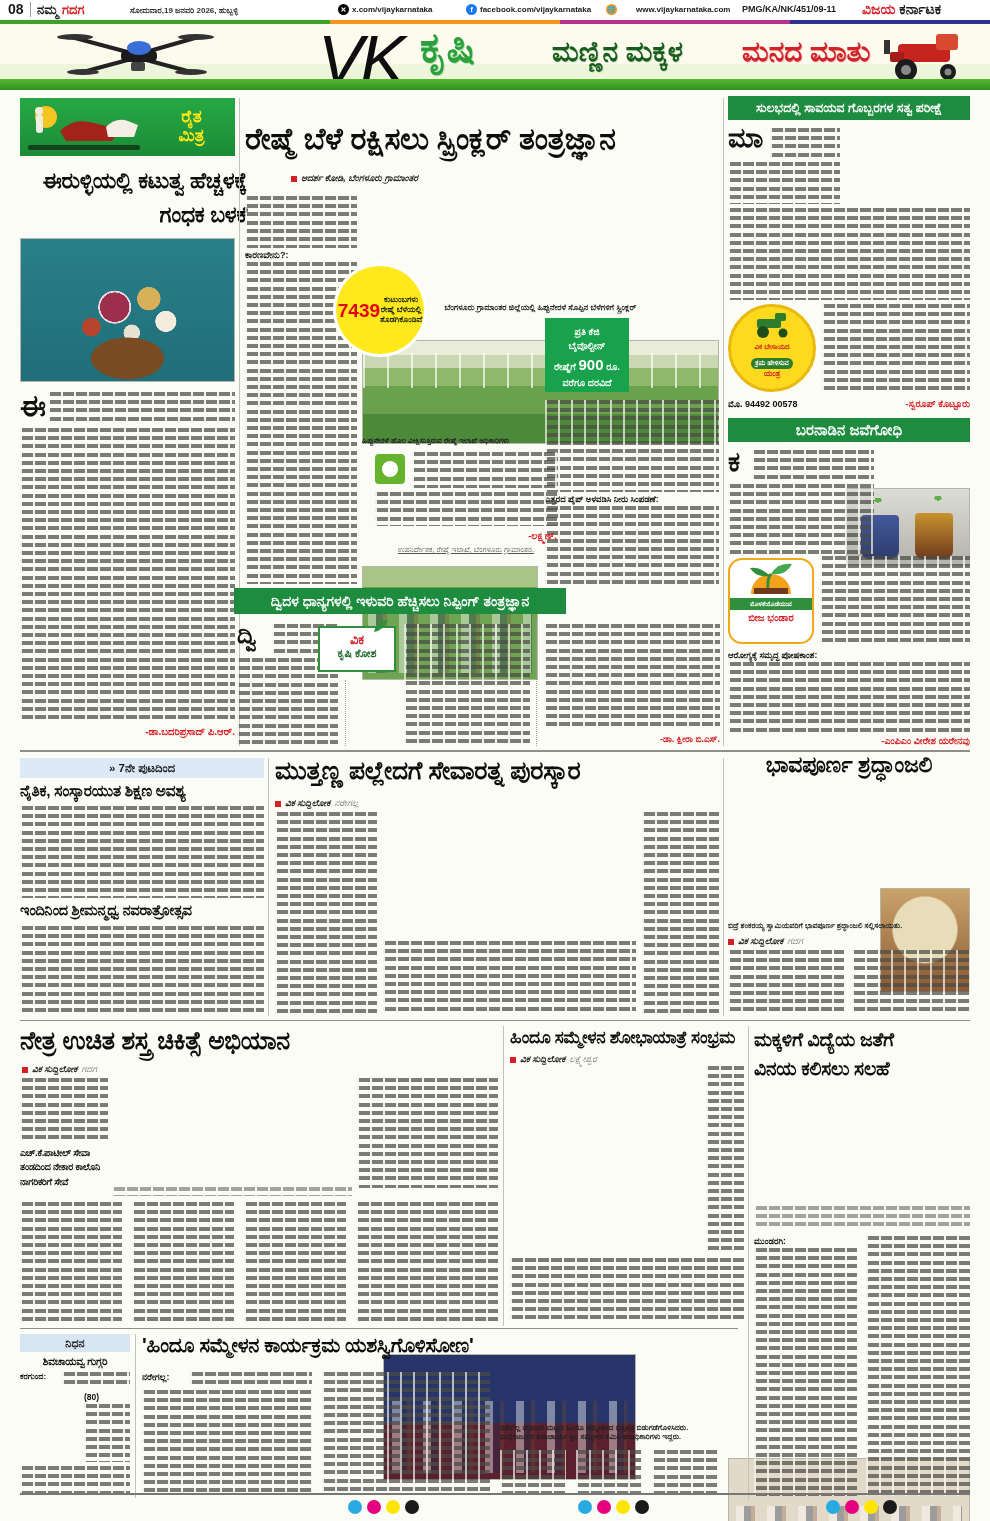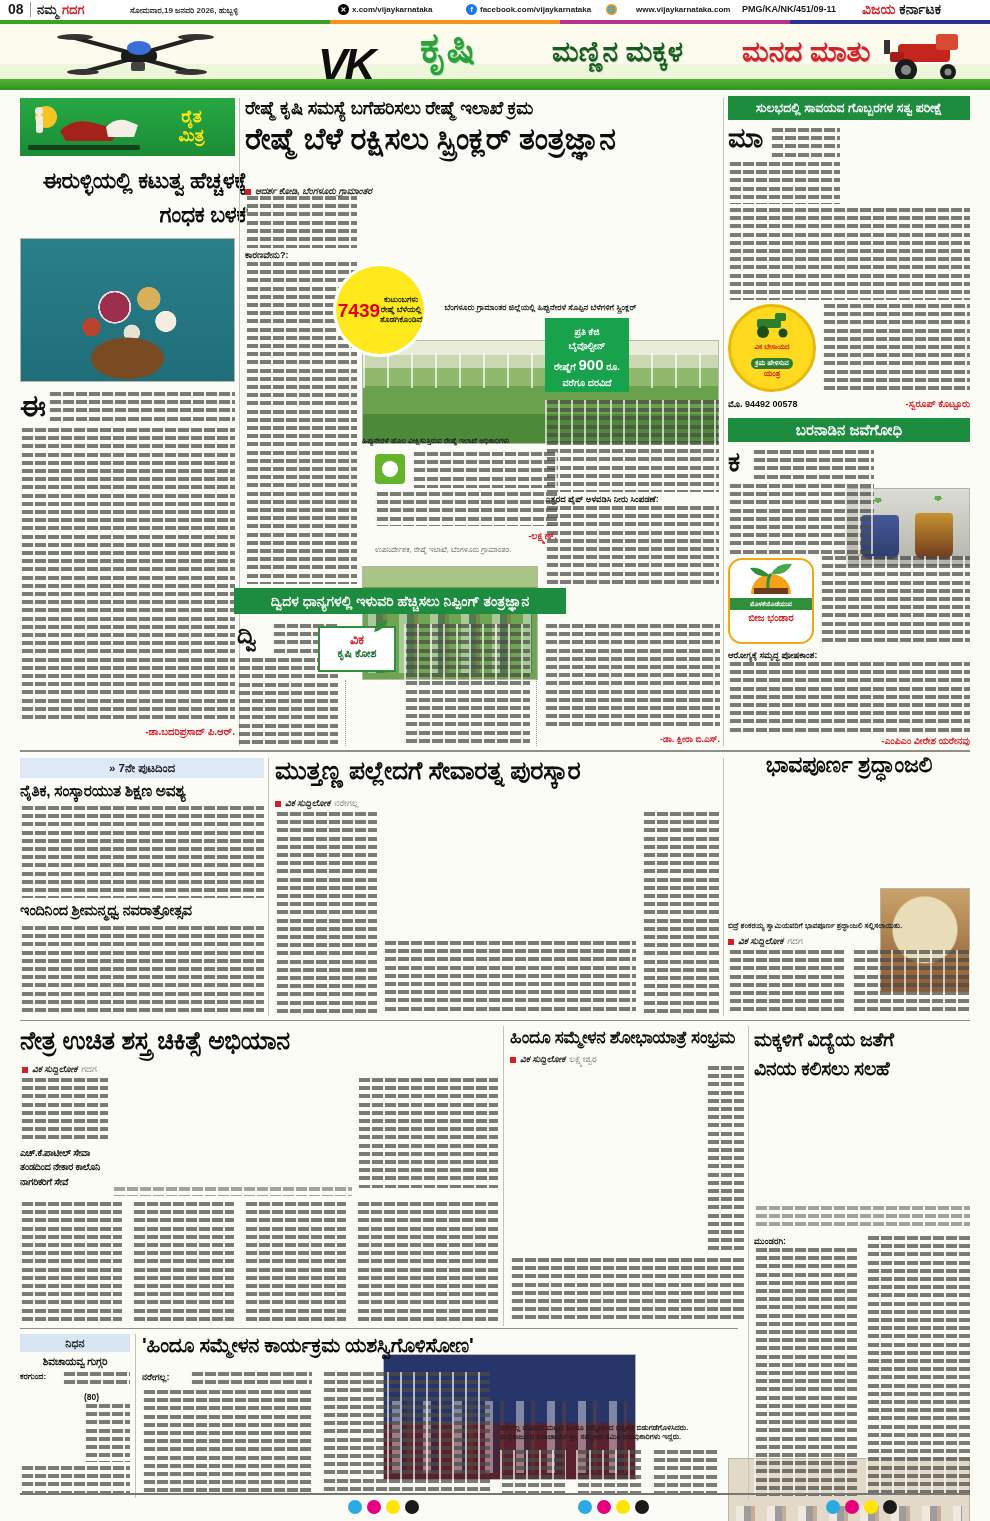--- a/index.html
+++ b/index.html
@@ -12,21 +12,21 @@
       repeating-linear-gradient(180deg,#4c4c46 0 4px, transparent 4px 8.2px);
       opacity:.72;}
   .skel.lite{opacity:.5;}
   .hl{font-weight:800;color:#0d0d0d;letter-spacing:-.3px;}
   .greenbar{background:#1d8c3f;color:#fff;font-weight:800;display:flex;align-items:center;justify-content:center;}
   .vr{width:1px;background:#c3c3b6;}
   .hrule{background:#8f8f85;}
   .byline{display:flex;align-items:center;gap:4px;font-size:9px;}
   .bysq{width:6px;height:6px;background:#d51f26;display:inline-block;flex:0 0 auto;}
   .byb{font-weight:800;font-style:italic;color:#222;}
-  .byl{color:#777;text-align:right;}
+  .byl{color:#777;font-style:italic;text-align:right;}
   .sig{color:#d51f26;font-weight:800;text-align:right;}
   .cap{font-weight:700;color:#222;line-height:1.25;}
   .photo{position:relative;overflow:hidden;border:1px solid #b5b5a8;}
   .figs::after{content:"";position:absolute;left:3%;right:3%;bottom:5%;height:58%;
      background:repeating-linear-gradient(90deg, rgba(255,255,255,.75) 0 8px, rgba(32,46,76,.65) 8px 15px, rgba(122,72,40,.55) 15px 19px, transparent 19px 31px);
      opacity:.55;}
   .mist::before{content:"";position:absolute;left:0;right:0;top:12%;height:34%;
      background:repeating-linear-gradient(90deg, rgba(255,255,255,.85) 0 2px, transparent 2px 24px);opacity:.8;}
   .ph-onion{background:
      radial-gradient(60px 34px at 50% 84%,#7a4a22 0 60%,transparent 62%),
@@ -94,21 +94,21 @@
       <line x1="28" y1="44" x2="80" y2="30" stroke="#222" stroke-width="4"></line>
       <line x1="136" y1="44" x2="84" y2="30" stroke="#222" stroke-width="4"></line>
       <ellipse cx="20" cy="9" rx="18" ry="3" fill="#333"></ellipse>
       <ellipse cx="141" cy="9" rx="18" ry="3" fill="#333"></ellipse>
       <ellipse cx="28" cy="44" rx="16" ry="3" fill="#333"></ellipse>
       <ellipse cx="136" cy="44" rx="16" ry="3" fill="#333"></ellipse>
       <rect x="66" y="22" width="36" height="12" rx="5" fill="#1b1b1b"></rect>
       <ellipse cx="84" cy="20" rx="12" ry="7" fill="#3a6fd8"></ellipse>
       <rect x="76" y="34" width="14" height="9" rx="2" fill="#444"></rect>
     </svg>
-    <span class="abs" style="left:318px;top:-4px;font-size:44px;font-weight:700;font-style:italic;letter-spacing:-3px;color:#0e0e0e;margin-top:20px;">VK</span>
+    <span class="abs" style="left:318px;top:-4px;font-size:68px;font-weight:400;font-style:italic;letter-spacing:-3px;color:#0e0e0e;">VK</span>
     <span class="abs" style="left:420px;top:0px;font-size:42px;font-weight:800;color:#2ba03c;text-shadow:1px 1px 0 #b7e3b0;">ಕೃಷಿ</span>
     <span class="abs" style="left:552px;top:12px;font-size:28px;font-weight:800;color:#185c20;text-shadow:1px 1px 0 #cfe8c2;">ಮಣ್ಣಿನ ಮಕ್ಕಳ</span>
     <span class="abs" style="left:742px;top:12px;font-size:28px;font-weight:800;color:#d2232a;text-shadow:1px 1px 0 #f3cdbf;">ಮನದ ಮಾತು</span>
     <svg class="abs" style="left:880px;top:6px;" width="96" height="52" viewBox="0 0 96 52">
       <rect x="18" y="14" width="52" height="18" rx="4" fill="#c6241f"></rect>
       <rect x="56" y="4" width="22" height="16" rx="3" fill="#d84a32"></rect>
       <rect x="10" y="22" width="14" height="10" rx="2" fill="#a61b17"></rect>
       <circle cx="26" cy="40" r="11" fill="#1b1b1b"></circle>
         <circle cx="26" cy="40" r="5" fill="#888"></circle>
       <circle cx="68" cy="42" r="8" fill="#1b1b1b"></circle>
@@ -134,23 +134,22 @@
   </div>
   <div class="abs hl" style="left:32px;top:164px;width:215px;font-size:22px;line-height:1.55;text-align:right;">ಈರುಳ್ಳಿಯಲ್ಲಿ ಕಟುತ್ವ ಹೆಚ್ಚಳಕ್ಕೆ ಗಂಧಕ ಬಳಕೆ</div>
   <div class="abs photo ph-onion" style="left:20px;top:238px;width:215px;height:144px;"></div>
   <span class="abs dropcap" style="left:20px;top:390px;font-size:30px;">ಈ</span>
   <div class="abs skel" style="left:48px;top:392px;width:187px;height:32px;"></div>
   <div class="abs skel" style="left:20px;top:428px;width:215px;height:294px;"></div>
   <div class="abs sig" style="left:20px;top:726px;width:215px;font-size:10px;">-ಡಾ.ಬದರಿಪ್ರಸಾದ್ ಪಿ.ಆರ್.</div>
 
   <div class="abs vr" style="left:239px;top:98px;height:648px;"></div>
 
-  <div class="abs hl" style="left:245px;top:98px;width:476px;font-size:18px;">ರೇಷ್ಮೆ ಕೃಷಿ ಸಮಸ್ಯೆ ಬಗೆಹರಿಸಲು ರೇಷ್ಮೆ ಇಲಾಖೆ ಕ್ರಮ</div>
   <div class="abs hl" style="left:245px;top:122px;width:478px;font-size:30px;white-space:nowrap;">ರೇಷ್ಮೆ ಬೆಳೆ ರಕ್ಷಿಸಲು ಸ್ಪ್ರಿಂಕ್ಲರ್ ತಂತ್ರಜ್ಞಾನ</div>
-  <div class="abs byline" style="left:245px;top:186px;">
+  <div class="abs byline" style="left:245px;top:173px;padding-left:46px;">
     <span class="bysq"></span>
     <span class="byb">ಆದರ್ಶ ಕೋಡಿ, ಬೆಂಗಳೂರು ಗ್ರಾಮಾಂತರ</span>
   </div>
   <div class="abs skel" style="left:245px;top:196px;width:112px;height:52px;"></div>
   <span class="abs tinyhead" style="left:245px;top:250px;font-size:9px;">ಕಾರಣವೇನು?:</span>
   <div class="abs skel" style="left:245px;top:262px;width:112px;height:322px;"></div>
 
   <div class="abs photo ph-field mist" style="left:362px;top:196px;width:357px;height:104px;"></div>
   <div class="abs cap" style="left:362px;top:303px;width:357px;font-size:8px;text-align:center;">ಬೆಂಗಳೂರು ಗ್ರಾಮಾಂತರ ಜಿಲ್ಲೆಯಲ್ಲಿ ಹಿಪ್ಪುನೇರಳೆ ಸೊಪ್ಪಿನ ಬೆಳೆಗಳಿಗೆ ಸ್ಪ್ರಿಂಕ್ಲರ್</div>
 
@@ -177,21 +176,21 @@
   <span class="abs tinyhead" style="left:545px;top:494px;font-size:8.5px;">ಎತ್ತರದ ಪೈಪ್ ಅಳವಡಿಸಿ ನೀರು ಸಿಂಪಡಣೆ:</span>
   <div class="abs skel" style="left:545px;top:506px;width:174px;height:78px;"></div>
 
   <div class="abs" style="left:375px;top:452px;width:182px;height:130px;">
     <span style="position:absolute;left:0;top:2px;width:30px;height:30px;background:#66b32e;border-radius:4px;display:flex;align-items:center;justify-content:center;">
       <span style="width:16px;height:16px;background:#fff;border-radius:50%;display:block;"></span>
     </span>
     <div class="skel" style="position:absolute;left:37px;top:0;width:145px;height:36px;"></div>
     <div class="skel" style="position:absolute;left:0;top:40px;width:182px;height:34px;"></div>
     <div class="sig" style="position:absolute;left:0;top:78px;width:182px;font-size:9.5px;">-ಲಕ್ಷ್ಮಣ್,</div>
-    <div style="position:absolute;left:0;top:92px;width:182px;font-size:7.5px;color:#555;text-align:left;line-height:1.5;">ಉಪನಿರ್ದೇಶಕ, ರೇಷ್ಮೆ ಇಲಾಖೆ, ಬೆಂಗಳೂರು ಗ್ರಾಮಾಂತರ.</div>
+    <div style="position:absolute;left:0;top:92px;width:182px;font-size:7.5px;color:#555;text-align:center;line-height:1.5;text-decoration:underline;">ಉಪನಿರ್ದೇಶಕ, ರೇಷ್ಮೆ ಇಲಾಖೆ, ಬೆಂಗಳೂರು ಗ್ರಾಮಾಂತರ.</div>
   </div>
 
   <div class="abs greenbar" style="left:234px;top:588px;width:332px;height:26px;font-size:14px;">ದ್ವಿದಳ ಧಾನ್ಯಗಳಲ್ಲಿ ಇಳುವರಿ ಹೆಚ್ಚಿಸಲು ನಿಪ್ಪಿಂಗ್ ತಂತ್ರಜ್ಞಾನ</div>
   <span class="abs dropcap" style="left:237px;top:622px;font-size:24px;">ದ್ವಿ</span>
   <div class="abs skel" style="left:272px;top:624px;width:66px;height:30px;"></div>
   <div class="abs skel" style="left:237px;top:658px;width:101px;height:88px;"></div>
   <div class="abs badgebox" style="left:318px;top:626px;width:78px;height:46px;z-index:2;padding-top:5px;">
     <svg width="20" height="16" viewBox="0 0 20 16" style="position:absolute;right:2px;top:-10px;">
       <path d="M2 14 Q4 4 16 2 Q12 12 2 14 Z" fill="#2f8f3c"></path>
     </svg>

